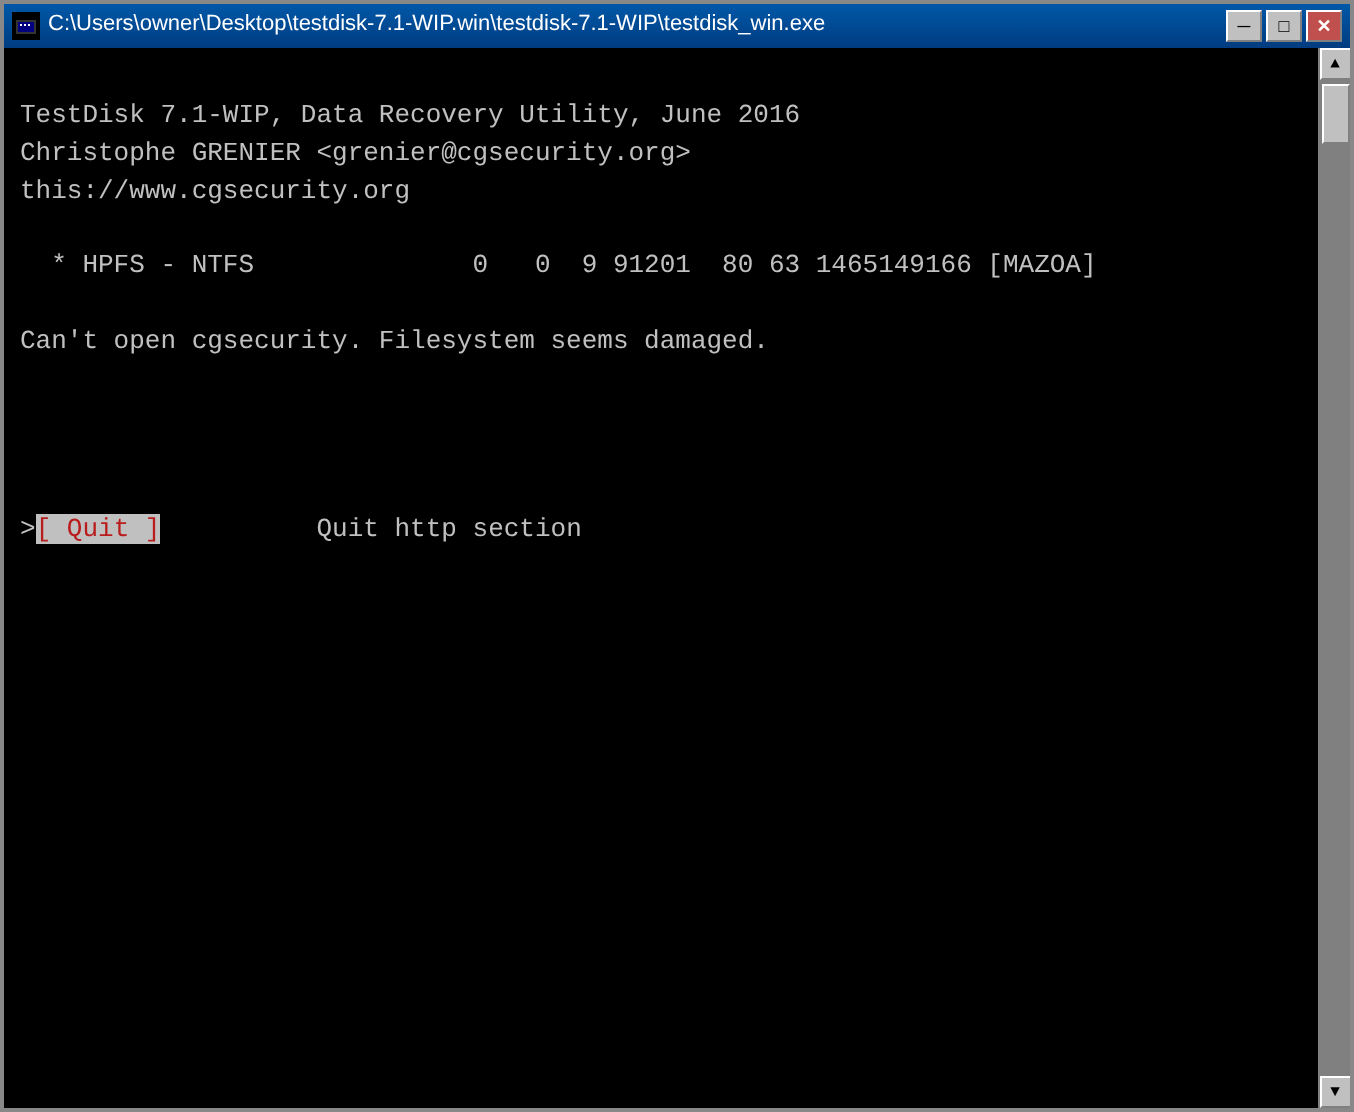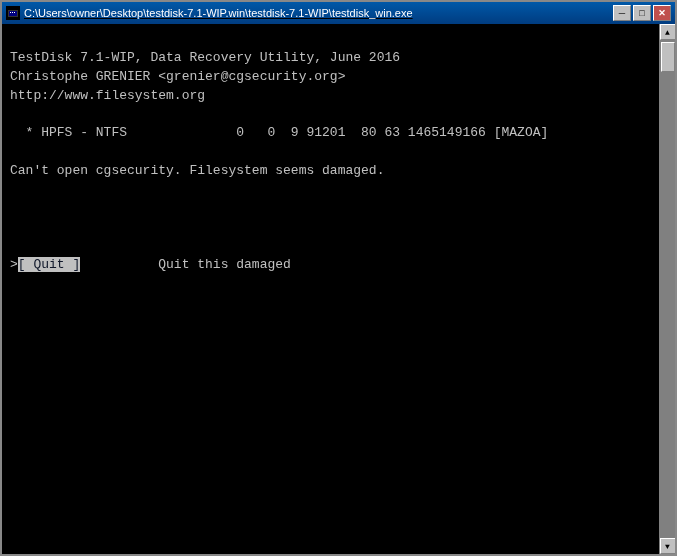--- a/index.html
+++ b/index.html
@@ -30,23 +30,22 @@
       background: linear-gradient(to bottom, #0058a8, #003c80);
       display: flex;
       align-items: center;
       justify-content: space-between;
       padding: 0 4px;
       flex-shrink: 0;
     }
 
     .title-bar-left {
       display: flex;
-      align-items: center;
+      align-items: flex-start;
       gap: 4px;
-      text-decoration: underline;
     }
 
     .title-icon {
       width: 14px;
       height: 14px;
       background: #000;
       display: flex;
       align-items: center;
       justify-content: center;
       font-size: 9px;
@@ -143,21 +142,21 @@
       height: 30px;
       background: #c0c0c0;
       border: 1px solid;
       border-color: #fff #808080 #808080 #fff;
       position: absolute;
       top: 2px;
       left: 1px;
     }
 
     .quit-btn {
-      color: #0f172a;
+      color: #b91c1c;
       background: #c0c0c0;
       display: inline;
     }
   </style>
 </head>
 <body>
 
 <div class="window">
 
   <div class="title-bar">
@@ -178,30 +177,30 @@
       <div class="title-btn">─</div>
       <div class="title-btn">□</div>
       <div class="title-btn close">✕</div>
     </div>
   </div>
 
   <div class="terminal-wrapper">
     <div class="terminal">
 <span>TestDisk 7.1-WIP, Data Recovery Utility, June 2016</span>
 <span>Christophe GRENIER &lt;grenier@cgsecurity.org&gt;</span>
-<span>http://www.filesystem.org</span>
+<span>this://www.cgsecurity.org</span>
 
 <span>  * HPFS - NTFS              0   0  9 91201  80 63 1465149166 [MAZOA]</span>
 
 <span>Can't open cgsecurity. Filesystem seems damaged.</span>
 
 
 
 
-<span>&gt;</span><span class="quit-btn">[ Quit ]</span>          <span>Quit this damaged</span>
+<span>&gt;</span><span class="quit-btn">[ Quit ]</span>          <span>Quit http section</span>
     </div>
 
     <div class="scrollbar">
       <div class="scroll-btn">▲</div>
       <div class="scroll-track">
         <div class="scroll-thumb"></div>
       </div>
       <div class="scroll-btn">▼</div>
     </div>
   </div>

